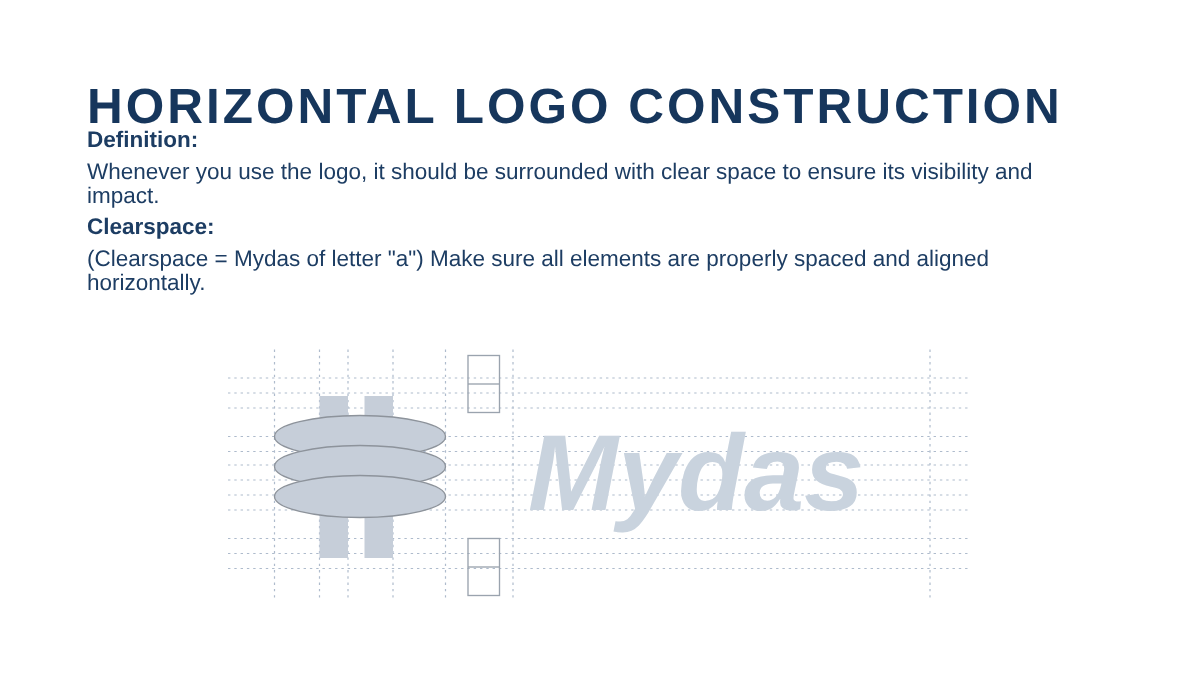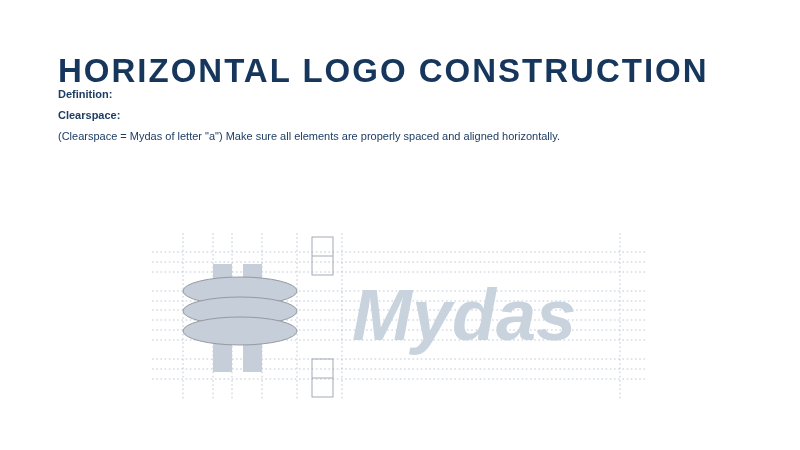--- a/index.html
+++ b/index.html
@@ -35,21 +35,21 @@
 
   
   .copy {
     position: absolute;
     left: 58px;
     top: 86px;
     width: 660px;
   }
   .copy p {
     margin: 0 0 5px 0;
-    font-size: 11px;
+    font-size: 15px;
     line-height: 16px;
     color: #1d3d63;
     font-family: "Liberation Sans", sans-serif;
   }
   .copy p.lead {
     font-weight: bold;
   }
 
   
   .diagram {
@@ -66,20 +66,21 @@
 </style>
 </head>
 <body>
 
 <div class="page">
 
   <h1 class="page-title">HORIZONTAL LOGO CONSTRUCTION</h1>
 
   <div class="copy">
     <p class="lead">Definition:</p>
+    <p>Whenever you use the logo, it should be surrounded with clear space to ensure its visibility and impact.</p>
     <p class="lead">Clearspace:</p>
     <p>(Clearspace = Mydas of letter "a") Make sure all elements are properly spaced and aligned horizontally.</p>
   </div>
 
   <div class="diagram">
     <svg width="800" height="450" viewBox="0 0 800 450" xmlns="http://www.w3.org/2000/svg">
 
       <g stroke="#aebbcc" stroke-width="0.8" stroke-dasharray="1.6 2.6" fill="none">
 
         <line x1="152" y1="252" x2="646" y2="252"></line>

